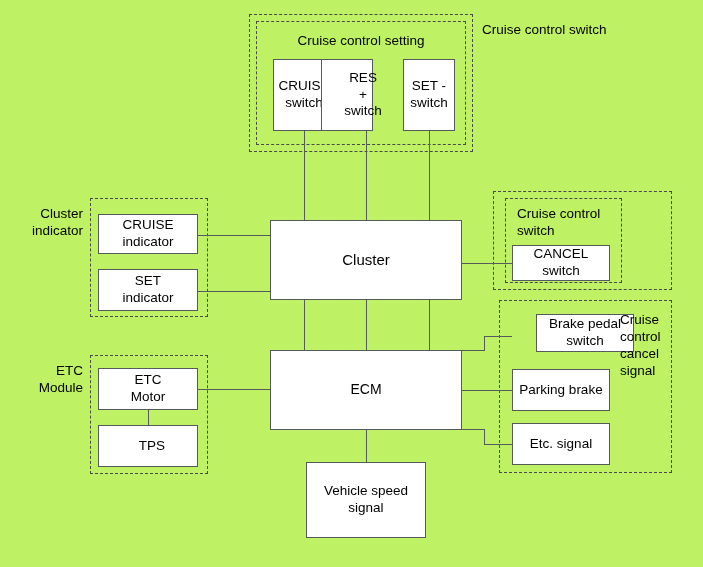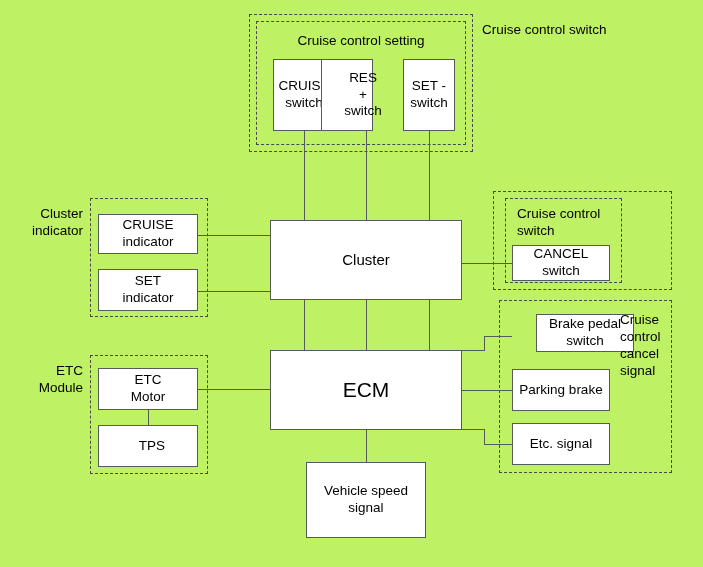--- a/index.html
+++ b/index.html
@@ -107,21 +107,21 @@
 
   <div class="box" style="left: 512px; top: 245px; width: 98px; height: 36px; white-space: pre-line;">CANCEL
 switch</div>
 
   <div class="wire h" style="left:462px; top:263px; width:50px;"></div>
 
   <div class="wire v" style="left:304px; top:300px; height:50px;"></div>
   <div class="wire v" style="left:366px; top:300px; height:50px;"></div>
   <div class="wire v" style="left:429px; top:300px; height:50px;"></div>
 
-  <div class="box" style="left: 270px; top: 350px; width: 192px; height: 80px; font-size: 21px; white-space: pre-line;">ECM</div>
+  <div class="box" style="left: 270px; top: 350px; width: 192px; height: 80px; font-size: 14px; white-space: pre-line;">ECM</div>
 
   <div class="dashed" style="left:90px; top:355px; width:118px; height:119px;"></div>
   <div class="label right" style="left: 0px; top: 363px; width: 83px; white-space: pre-line;">ETC
 Module</div>
 
   <div class="box" style="left: 98px; top: 368px; width: 100px; height: 42px; white-space: pre-line;">ETC
 Motor</div>
   <div class="box" style="left: 98px; top: 425px; width: 100px; height: 42px; white-space: pre-line; padding-left: 8px;">TPS</div>
 
   <div class="wire v" style="left:148px; top:410px; height:15px;"></div>

